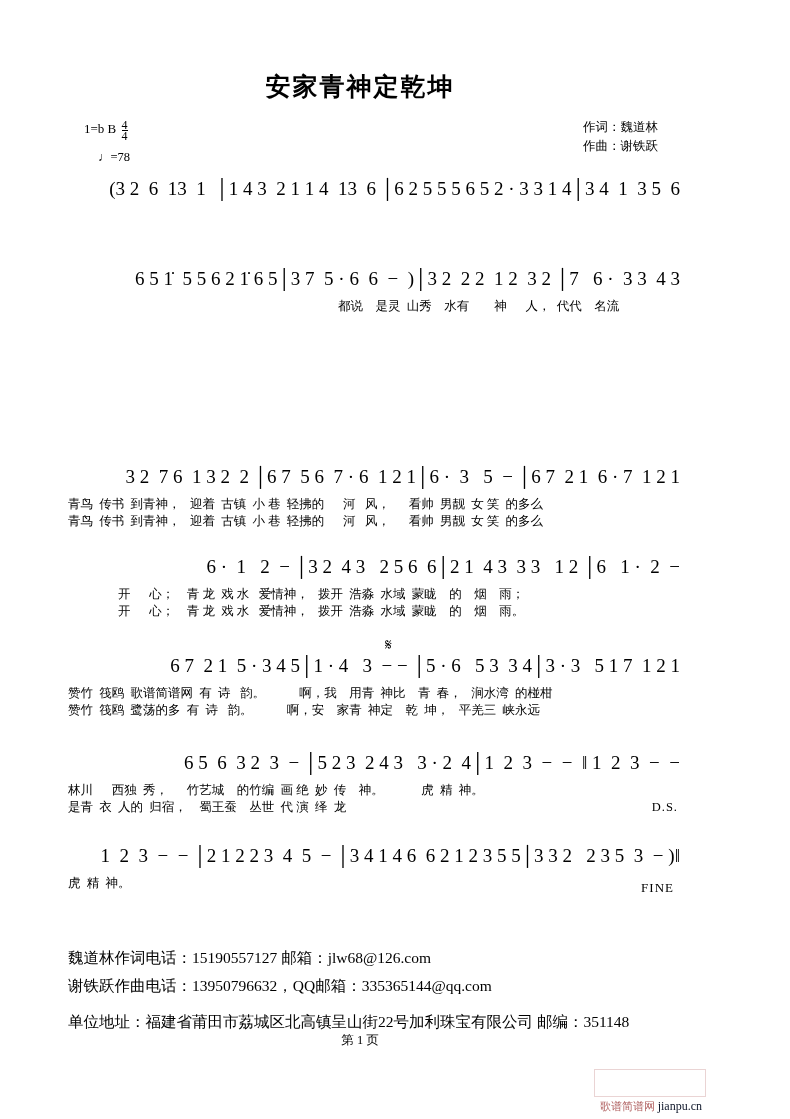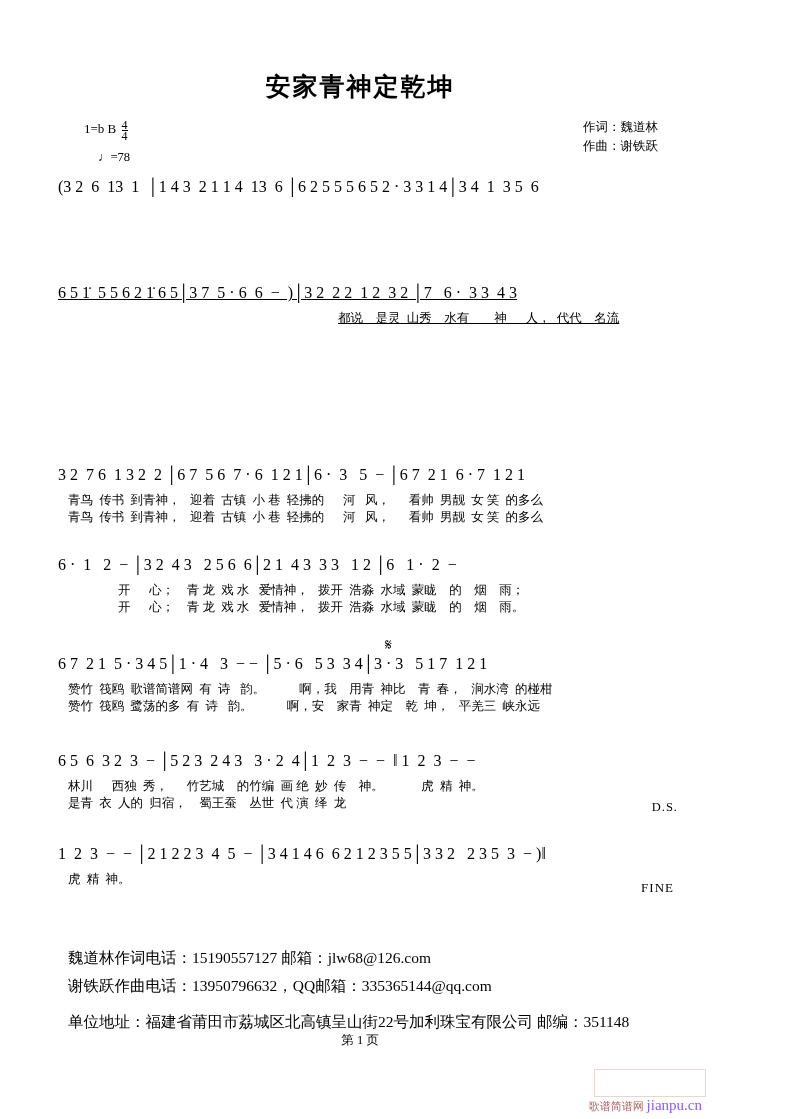--- a/index.html
+++ b/index.html
@@ -60,24 +60,25 @@
     font-family: "Liberation Serif", serif;
     font-size: 12.5px;
   }
   .staff {
     position: absolute;
     left: 58px;
     right: 40px;
     font-family: "Liberation Serif", serif;
   }
   .notes {
-    font-size: 16px;
+    font-size: 19px;
     letter-spacing: 0px;
     white-space: pre;
     font-family: "Liberation Serif", serif;
+    text-align: right;
   }
   .lyrics {
     font-size: 12.5px;
     white-space: pre;
     font-family: "Liberation Serif", serif;
     margin-top: 2px;
   }
   .lyrics2 {
     font-size: 12.5px;
     white-space: pre;
@@ -104,21 +105,21 @@
   .watermark {
     position: absolute;
     right: 18px;
     bottom: 6px;
     font-size: 11px;
     color: #b06060;
     font-family: "Liberation Serif", serif;
     text-align: right;
     line-height: 14px;
   }
-  .wm-site { color: #8b5cf6; font-size: 15px; }
+  .wm-site { color: #0f172a; font-size: 12px; }
   .wm-box {
     position: absolute;
     right: 14px;
     bottom: 22px;
     width: 110px;
     height: 26px;
     border: 1px solid #d9b0b0;
     opacity: .55;
   }
   .fine {
@@ -164,21 +165,21 @@
       <span style="border-top:1px solid #000;">4</span>
     </span>
   </div>
 
   <div class="tempo">♩=78</div>
 
   <div class="staff" style="top:178px;">
     <div class="notes">(3 2  6  13  1  │1 4 3  2 1 1 4  13  6 │6 2 5 5 5 6 5 2 · 3 3 1 4│3 4  1  3 5  6</div>
   </div>
 
-  <div class="staff" style="top:284px;text-decoration:underline;">
+  <div class="staff" style="top:268px;">
     <div class="notes">6 5 1̇  5 5 6 2 1̇ 6 5│3 7  5 · 6  6  −  )│3 2  2 2  1 2  3 2 │7   6 ·  3 3  4 3</div>
     <div class="lyrics" style="margin-top:8px; margin-left:280px;">都说    是灵  山秀    水有        神      人，  代代    名流</div>
   </div>
 
 
   <div class="staff" style="top:466px;">
     <div class="notes">3 2  7 6  1 3 2  2 │6 7  5 6  7 · 6  1 2 1│6 ·  3   5  − │6 7  2 1  6 · 7  1 2 1</div>
     <div class="lyrics" style="margin-top:8px; margin-left:10px;">青鸟  传书  到青神，   迎着  古镇  小 巷  轻拂的      河   风，      看帅  男靓  女 笑  的多么</div>
     <div class="lyrics2" style="margin-left:10px;">青鸟  传书  到青神，   迎着  古镇  小 巷  轻拂的      河   风，      看帅  男靓  女 笑  的多么</div>
   </div>

